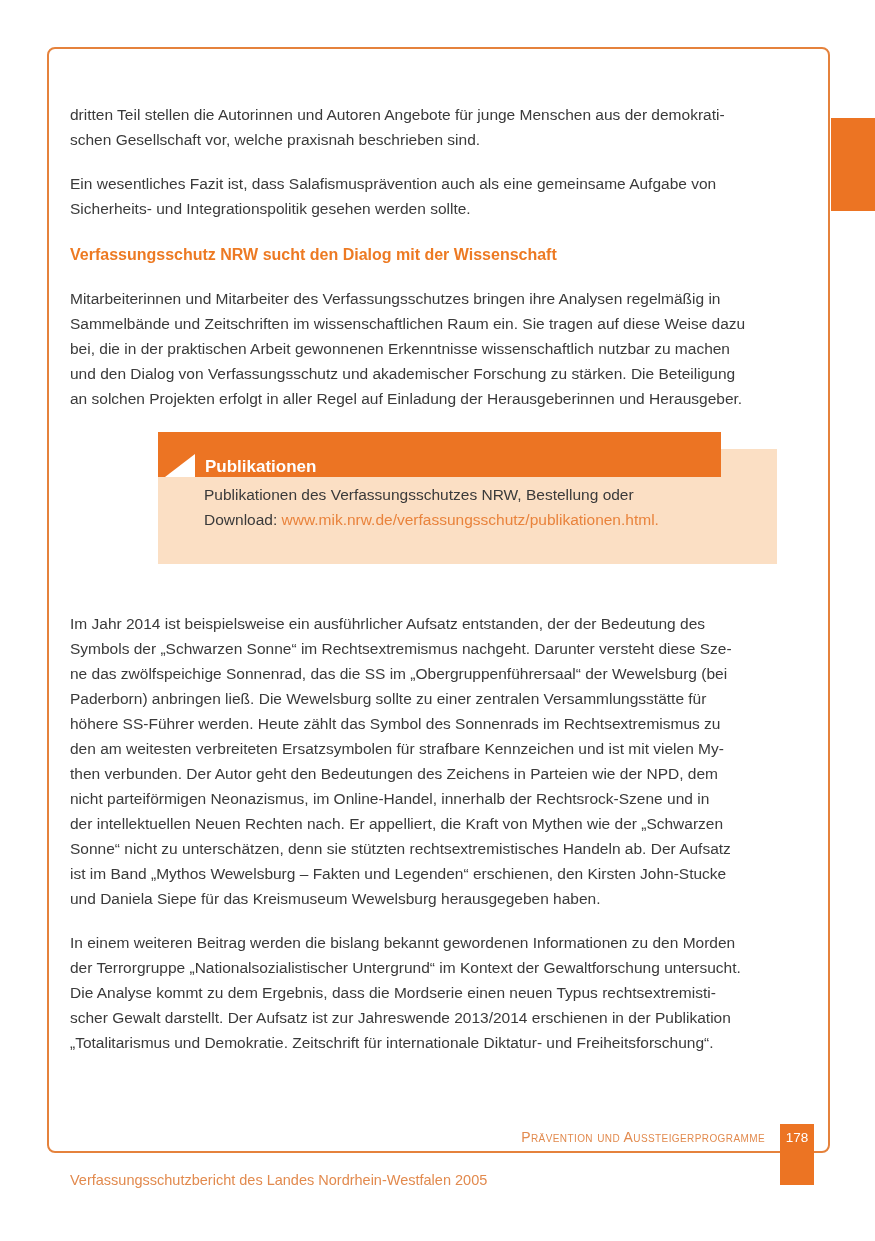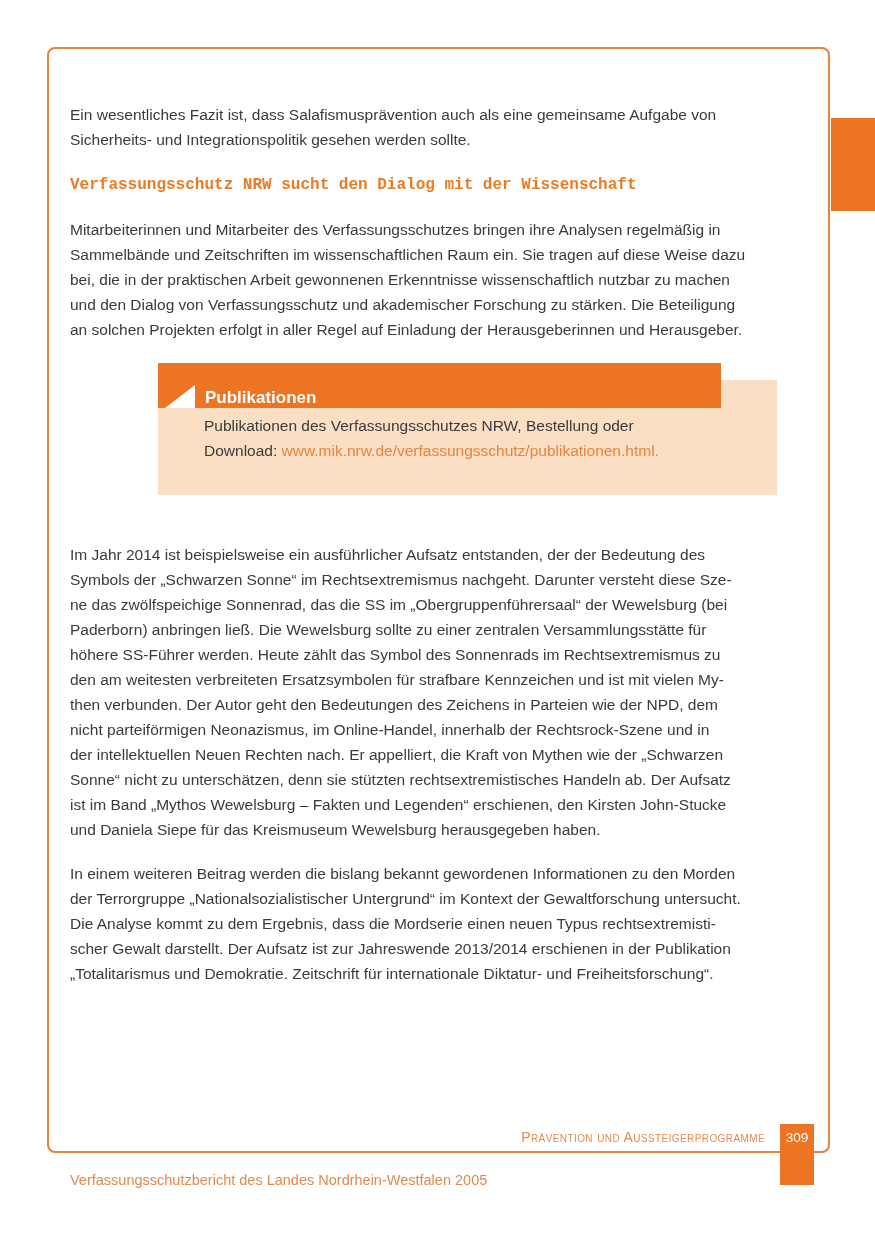--- a/index.html
+++ b/index.html
@@ -26,21 +26,20 @@
     background:var(--accent-orange);z-index:2;
   }
   .content{position:absolute;left:70px;top:102px;width:720px;z-index:1;}
   .para{
     margin:0 0 19px 0;font-size:15.5px;line-height:25px;
     color:var(--body-text);white-space:pre;
   }
   .heading{
     margin:23px 0 21px 0;font-size:16px;line-height:21px;font-weight:bold;
     color:var(--heading-orange);
-    font-family:Liberation Mono, monospace;
   }
   .pubbox{position:relative;width:579px;height:132px;margin:21px 0 47px 88px;}
   .pub-body{
     position:absolute;left:0;top:17px;width:579px;height:115px;
     background:var(--peach);z-index:0;padding-left:40px;
   }
   .pub-bar{
     position:absolute;left:0;top:0;width:563px;height:45px;
     background:var(--accent-orange);z-index:1;
     display:flex;align-items:flex-end;
@@ -73,20 +72,22 @@
 </style>
 </head>
 <body>
 
 <div class="page">
 
   <div class="frame"></div>
   <div class="side-tab"></div>
 
   <div class="content">
+    <p class="para">dritten Teil stellen die Autorinnen und Autoren Angebote für junge Menschen aus der demokrati-
+schen Gesellschaft vor, welche praxisnah beschrieben sind.</p>
     <p class="para">Ein wesentliches Fazit ist, dass Salafismusprävention auch als eine gemeinsame Aufgabe von
 Sicherheits- und Integrationspolitik gesehen werden sollte.</p>
 
     <h2 class="heading">Verfassungsschutz NRW sucht den Dialog mit der Wissenschaft</h2>
 
     <p class="para">Mitarbeiterinnen und Mitarbeiter des Verfassungsschutzes bringen ihre Analysen regelmäßig in
 Sammelbände und Zeitschriften im wissenschaftlichen Raum ein. Sie tragen auf diese Weise dazu
 bei, die in der praktischen Arbeit gewonnenen Erkenntnisse wissenschaftlich nutzbar zu machen
 und den Dialog von Verfassungsschutz und akademischer Forschung zu stärken. Die Beteiligung
 an solchen Projekten erfolgt in aller Regel auf Einladung der Herausgeberinnen und Herausgeber.</p>
@@ -118,18 +119,18 @@
     <p class="para">In einem weiteren Beitrag werden die bislang bekannt gewordenen Informationen zu den Morden
 der Terrorgruppe „Nationalsozialistischer Untergrund“ im Kontext der Gewaltforschung untersucht.
 Die Analyse kommt zu dem Ergebnis, dass die Mordserie einen neuen Typus rechtsextremisti-
 scher Gewalt darstellt. Der Aufsatz ist zur Jahreswende 2013/2014 erschienen in der Publikation
 „Totalitarismus und Demokratie. Zeitschrift für internationale Diktatur- und Freiheitsforschung“.</p>
   </div>
 
   <div class="footer-label">Prävention und Aussteigerprogramme</div>
 
   <div class="page-num-box">
-    <span>309</span>
+    <span>178</span>
   </div>
 
   <div class="bottom-caption">Verfassungsschutzbericht des Landes Nordrhein-Westfalen 2005</div>
 
 </div>
 
 </body></html>

